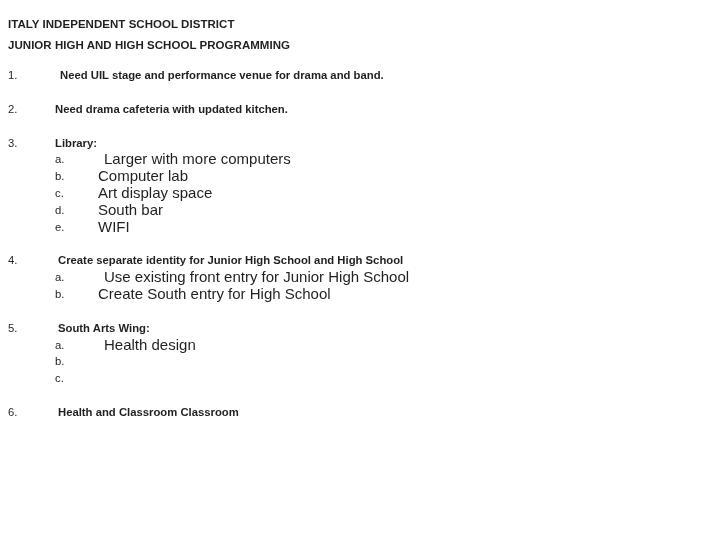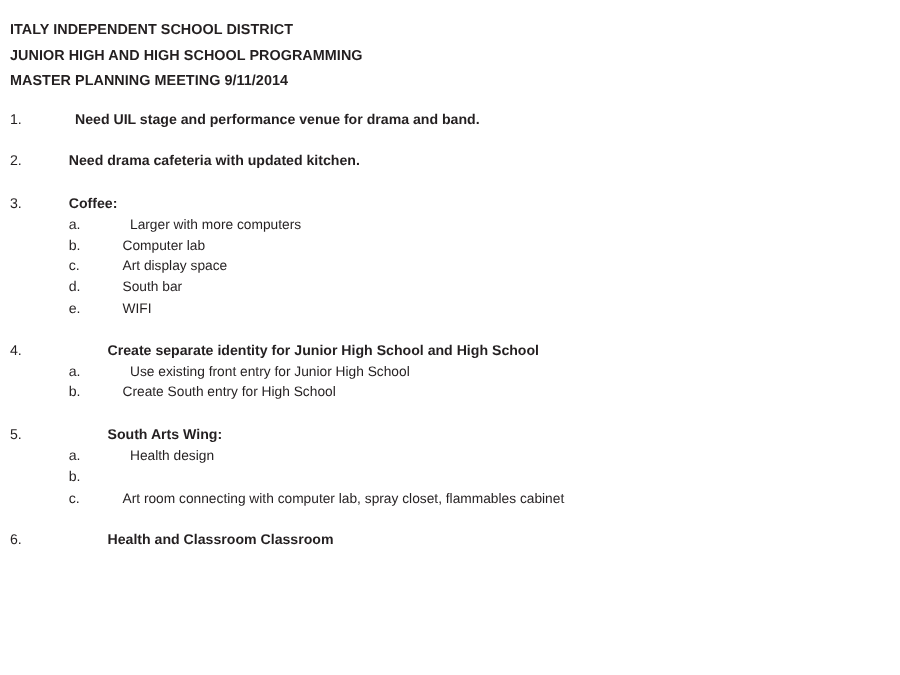--- a/index.html
+++ b/index.html
@@ -74,57 +74,55 @@
   .num-item:first-child {
     margin-top: 0;
   }
 
   
   .indent-extra .item-text {
     padding-left: 5px;
   }
   .indent-extra2 .item-text {
     padding-left: 3px;
-    margin-left: 28px;
   }
 
   .sub-row {
     display: flex;
     align-items: flex-start;
     white-space: nowrap;
     padding-left: 47px;
     line-height: 16.8px;
   }
 
   .sub-marker {
     flex: 0 0 auto;
     width: 43px;
     font-size: 11.3px;
     line-height: 16.8px;
   }
 
   .sub-text {
     flex: 0 1 auto;
-    font-size: 11px;
+    font-size: 15px;
     line-height: 16.8px;
   }
 
   .sub-row.sub-indent .sub-text {
     padding-left: 6px;
   }
 </style>
 </head>
 <body>
 
 <div class="page">
 
   <div class="header-block">
     <div class="header-line">ITALY INDEPENDENT SCHOOL DISTRICT</div>
     <div class="header-line">JUNIOR HIGH AND HIGH SCHOOL PROGRAMMING</div>
-    <div class="header-line">MASTER PLANNING MEETING 9/11/2014</div>
   </div>
 
   <div class="list">
 
     <div class="item num-item indent-extra">
       <div class="item-row">
         <span class="marker">1.</span>
         <span class="item-text">Need UIL stage and performance venue for drama and band.</span>
       </div>
     </div>
@@ -132,21 +130,21 @@
     <div class="item num-item">
       <div class="item-row">
         <span class="marker">2.</span>
         <span class="item-text">Need drama cafeteria with updated kitchen.</span>
       </div>
     </div>
 
     <div class="item num-item">
       <div class="item-row">
         <span class="marker">3.</span>
-        <span class="item-text">Coffee:</span>
+        <span class="item-text">Library:</span>
       </div>
       <div class="sub-row sub-indent">
         <span class="sub-marker">a.</span>
         <span class="sub-text">Larger with more computers</span>
       </div>
       <div class="sub-row">
         <span class="sub-marker">b.</span>
         <span class="sub-text">Computer lab</span>
       </div>
       <div class="sub-row">
@@ -185,21 +183,20 @@
       </div>
       <div class="sub-row sub-indent">
         <span class="sub-marker">a.</span>
         <span class="sub-text">Health design</span>
       </div>
       <div class="sub-row">
         <span class="sub-marker">b.</span>
       </div>
       <div class="sub-row">
         <span class="sub-marker">c.</span>
-        <span class="sub-text">Art room connecting with computer lab, spray closet, flammables cabinet</span>
       </div>
     </div>
 
     <div class="item num-item indent-extra2">
       <div class="item-row">
         <span class="marker">6.</span>
         <span class="item-text">Health and Classroom Classroom</span>
       </div>
     </div>
 

